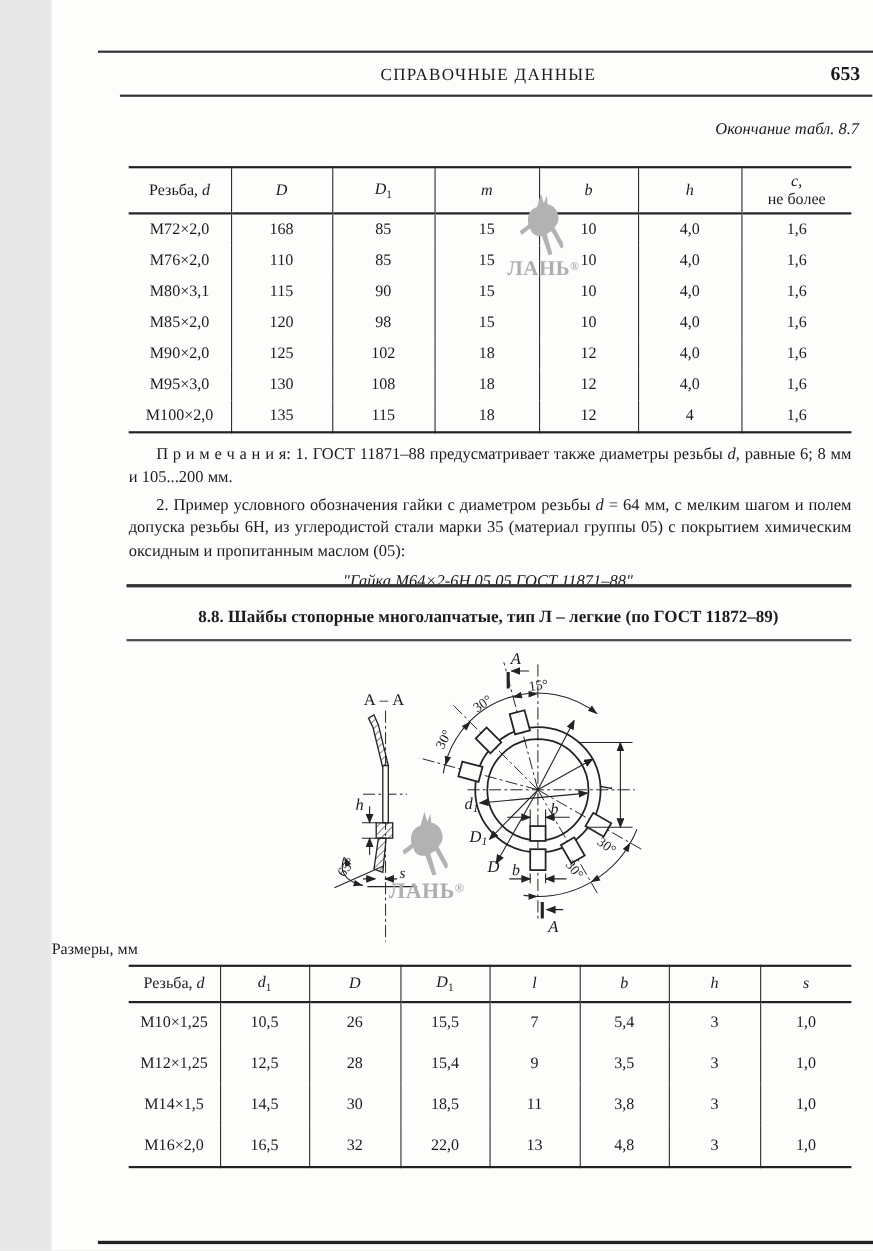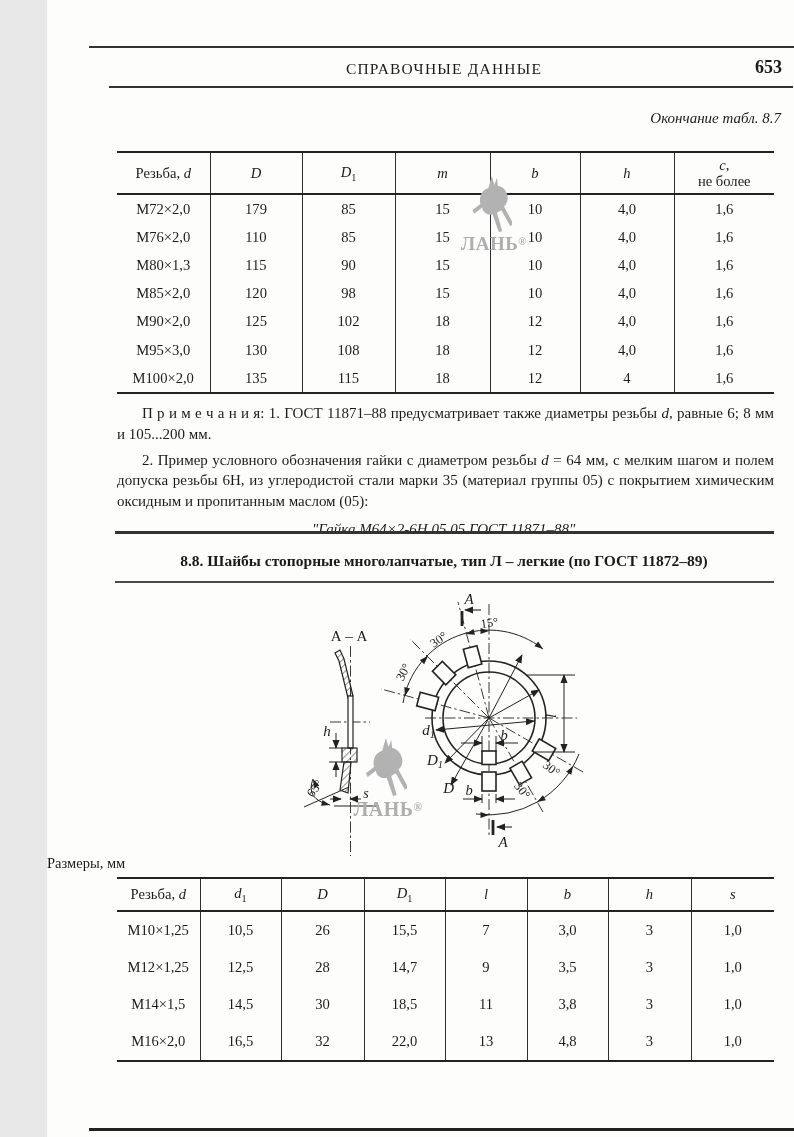--- a/index.html
+++ b/index.html
@@ -69,38 +69,38 @@
       <th><i>D</i><sub>1</sub></th>
       <th><i>m</i></th>
       <th><i>b</i></th>
       <th><i>h</i></th>
       <th><i>c</i><span>,</span><span class="l2">не более</span></th>
     </tr>
       </thead>
     <tbody>
         <tr>
           <td>М72×2,0</td>
-          <td>179</td>
+          <td>168</td>
           <td>85</td>
           <td>15</td>
           <td>10</td>
           <td>4,0</td>
           <td>1,6</td>
         </tr>
         <tr>
           <td>М76×2,0</td>
           <td>110</td>
           <td>85</td>
           <td>15</td>
           <td>10</td>
           <td>4,0</td>
           <td>1,6</td>
         </tr>
         <tr>
-          <td>М80×1,3</td>
+          <td>М80×3,1</td>
           <td>115</td>
           <td>90</td>
           <td>15</td>
           <td>10</td>
           <td>4,0</td>
           <td>1,6</td>
         </tr>
         <tr>
           <td>М85×2,0</td>
           <td>120</td>
@@ -324,29 +324,29 @@
       <th><i>s</i></th>
     </tr>
       </thead>
     <tbody>
         <tr>
           <td>М10×1,25</td>
           <td>10,5</td>
           <td>26</td>
           <td>15,5</td>
           <td>7</td>
-          <td>3,0</td>
+          <td>5,4</td>
           <td>3</td>
           <td>1,0</td>
         </tr>
         <tr>
           <td>М12×1,25</td>
           <td>12,5</td>
           <td>28</td>
-          <td>14,7</td>
+          <td>15,4</td>
           <td>9</td>
           <td>3,5</td>
           <td>3</td>
           <td>1,0</td>
         </tr>
         <tr>
           <td>М14×1,5</td>
           <td>14,5</td>
           <td>30</td>
           <td>18,5</td>

